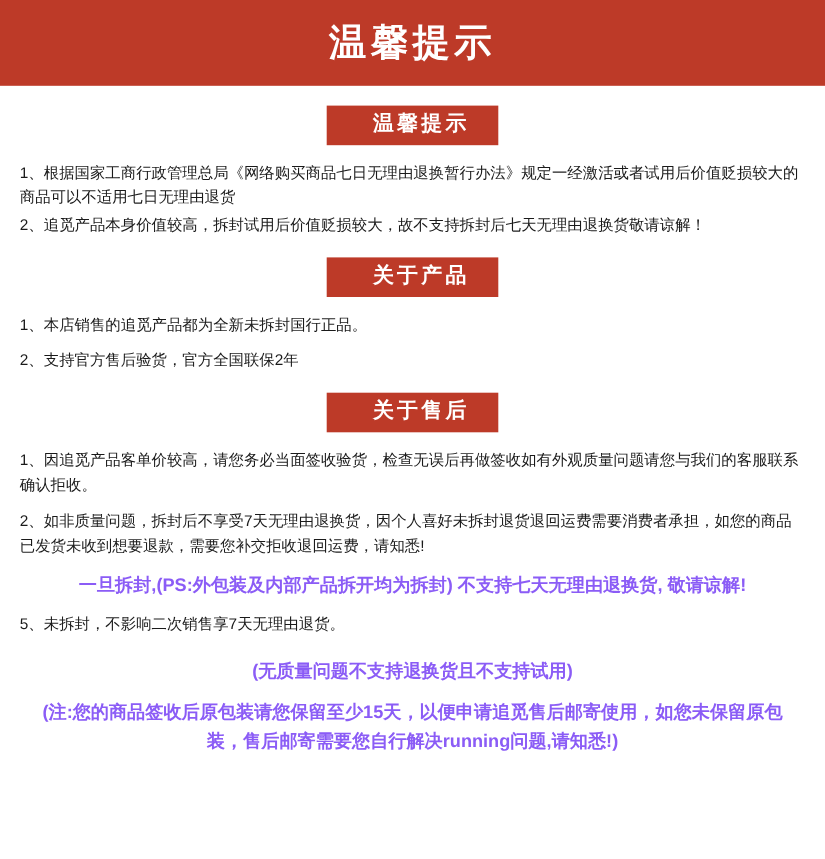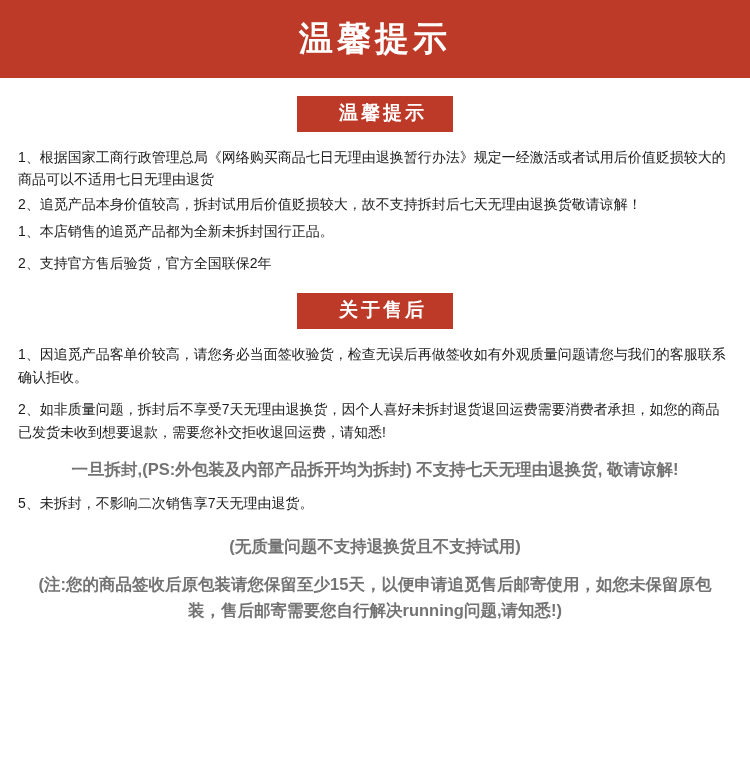--- a/index.html
+++ b/index.html
@@ -59,21 +59,21 @@
     font-size: 14px;
     line-height: 1.62;
     color: #1a1a1a;
     margin: 0 0 2px 0;
     text-align: left;
   }
   .para-group {
     margin-bottom: 4px;
   }
   .note-red {
-    color: #737373;
+    color: #8b5cf6;
     font-size: 16.5px;
     font-weight: bold;
     text-align: center;
     line-height: 1.6;
     margin: 12px 0 10px 0;
   }
   .note-red.small-margin {
     margin: 8px 0 8px 0;
   }
   .note-red.block {
@@ -94,20 +94,23 @@
   <div class="content">
 
     <div class="section-head">
       <span class="section-pill">温馨提示</span>
     </div>
     <div class="para-group">
       <p class="para">1、根据国家工商行政管理总局《网络购买商品七日无理由退换暂行办法》规定一经激活或者试用后价值贬损较大的商品可以不适用七日无理由退货</p>
       <p class="para">2、追觅产品本身价值较高，拆封试用后价值贬损较大，故不支持拆封后七天无理由退换货敬请谅解！</p>
     </div>
 
+    <div class="section-head">
+      <span class="section-pill">关于产品</span>
+    </div>
     <div class="para-group">
       <p class="para">1、本店销售的追觅产品都为全新未拆封国行正品。</p>
       <div class="spacer-sm"></div>
       <p class="para">2、支持官方售后验货，官方全国联保2年</p>
     </div>
 
     <div class="section-head">
       <span class="section-pill">关于售后</span>
     </div>
     <div class="para-group">

